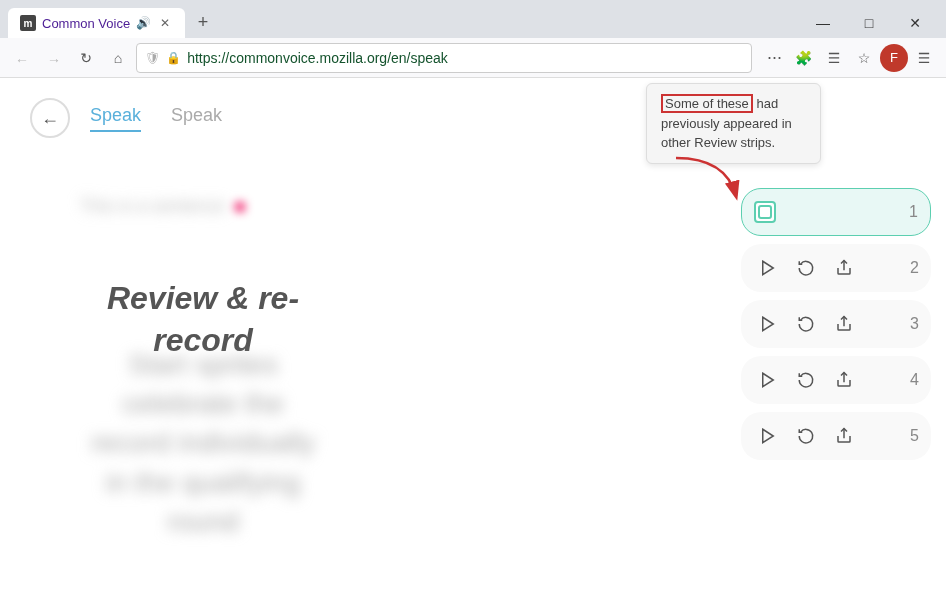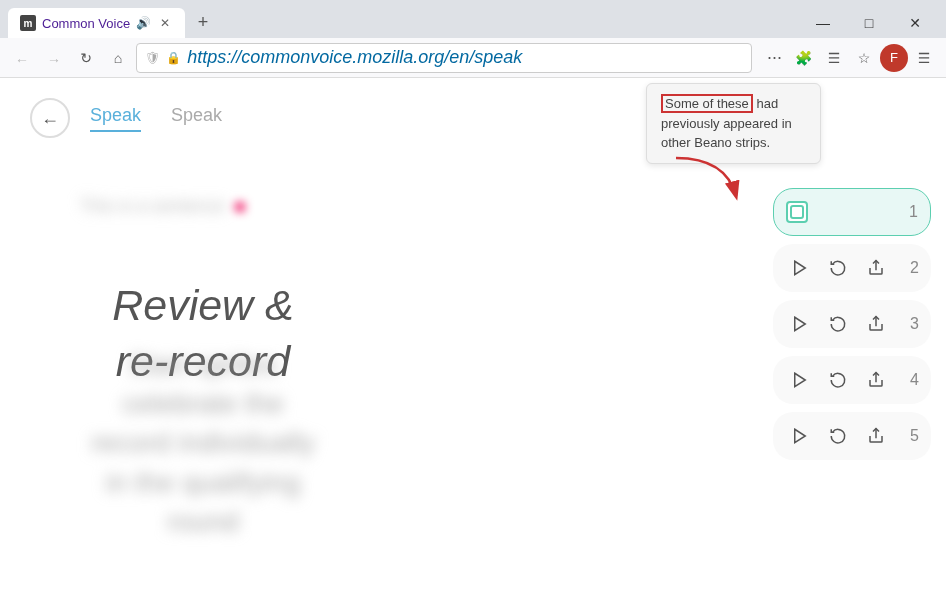--- a/index.html
+++ b/index.html
@@ -14,40 +14,40 @@
     .tab-close { width: 16px; height: 16px; border-radius: 50%; display: flex; align-items: center; justify-content: center; cursor: pointer; font-size: 12px; color: #666; }
     .new-tab-btn { width: 28px; height: 28px; border-radius: 50%; display: flex; align-items: center; justify-content: center; font-size: 18px; color: #555; cursor: pointer; }
     .win-btn { width: 46px; height: 38px; display: flex; align-items: center; justify-content: center; font-size: 14px; color: #333; cursor: pointer; }
 
     .nav-bar { display: flex; align-items: center; height: 40px; background: #f9f9fb; border-bottom: 1px solid #ddd; padding: 0 8px; gap: 4px; }
     .nav-btn { width: 28px; height: 28px; border-radius: 50%; display: flex; align-items: center; justify-content: center; font-size: 14px; color: #555; cursor: pointer; }
     .nav-btn.disabled { color: #bbb; cursor: default; }
     .address-bar { flex: 1; display: flex; align-items: center; height: 30px; background: #fff; border: 1px solid #ccc; border-radius: 4px; padding: 0 8px; gap: 6px; font-size: 13px; color: #333; }
     .address-bar .shield { color: #aaa; font-size: 12px; }
     .address-bar .lock { color: #aaa; font-size: 12px; }
-    .address-text { color: #0369a1; font-size: 18px; font-style: italic; }
+    .address-text { color: #14532d; font-size: 14px; }
     .nav-actions { display: flex; align-items: center; gap: 2px; margin-left: 4px; }
 
     
     .page-content { width: 946px; height: calc(601px - 78px); background: #fff; position: relative; display: flex; }
 
     
     .main-area { flex: 1; position: relative; overflow: hidden; }
 
     .page-header { display: flex; align-items: center; padding: 20px 30px 0 30px; gap: 20px; }
     .back-btn { width: 40px; height: 40px; border-radius: 50%; border: 2px solid #ddd; display: flex; align-items: center; justify-content: center; font-size: 18px; color: #555; cursor: pointer; }
     .nav-tabs { display: flex; gap: 30px; }
     .nav-tab { font-size: 18px; color: #aaa; cursor: pointer; padding-bottom: 4px; text-decoration: none; }
     .nav-tab.active { color: #59b0db; border-bottom: 2px solid #59b0db; font-weight: 500; }
 
     .blurred-text-1 { position: absolute; top: 118px; left: 80px; font-size: 20px; color: #ccc; filter: blur(5px); display: flex; align-items: center; gap: 10px; }
     .blurred-text-1 .red-dot { width: 10px; height: 10px; background: #e05; border-radius: 50%; filter: none; }
 
     .center-text { position: absolute; top: 200px; left: 80px; right: 400px; text-align: center; }
-    .center-text h2 { font-size: 43px; font-style: italic; font-weight: 400; color: #555; line-height: 1.3; }
+    .center-text h2 { font-size: 32px; font-style: italic; font-weight: 700; color: #555; line-height: 1.3; }
 
     .blurred-text-2 { position: absolute; bottom: 60px; left: 80px; right: 400px; text-align: center; }
     .blurred-text-2 p { font-size: 28px; color: #aaa; filter: blur(6px); line-height: 1.4; font-weight: 500; }
 
     
     .right-panel { width: 220px; padding: 10px 15px; display: flex; flex-direction: column; gap: 8px; position: relative; }
 
     
     .tooltip-box { position: absolute; top: 10px; right: 140px; background: #f5f5f5; border: 1px solid #ddd; border-radius: 6px; padding: 10px 14px; width: 170px; font-size: 13px; color: #444; line-height: 1.4; z-index: 10; box-shadow: 0 2px 6px rgba(0,0,0,0.1); }
 
@@ -128,27 +128,27 @@
       <h2>
         <span>Review &amp; re-record</span><br>
       </h2>
     </div>
 
     <div class="blurred-text-2">
       <p style="filter:blur(7px);">Start sprites celebrate the record individually in the qualifying round</p>
     </div>
   </div>
 
-  <div class="right-panel" style="position:relative;align-items:flex-end;">
+  <div class="right-panel" style="position:relative;">
 
     <div class="tooltip-box" style="position:absolute; top:5px; left:-80px; width:175px; z-index:20;">
       <span style="font-size:13px; line-height:1.5;">
         <span style="border:2px solid #cc3333; padding:0 2px;">Some of these</span>
         <span>had previously appeared in</span><br>
-        <span>other Beano strips.</span>
+        <span>other Review strips.</span>
       </span>
     </div>
 
     <svg class="arrow-svg" style="position:absolute; top:70px; left:-60px; z-index:21;" width="80" height="60" viewBox="0 0 80 60">
       <defs>
         <marker id="arrowhead" markerWidth="8" markerHeight="8" refX="6" refY="3" orient="auto">
           <path d="M0,0 L0,6 L8,3 z" fill="#cc3333"></path>
         </marker>
       </defs>
       <path d="M10,10 Q60,10 70,48" stroke="#cc3333" stroke-width="2.5" fill="none" marker-end="url(#arrowhead)"></path>

